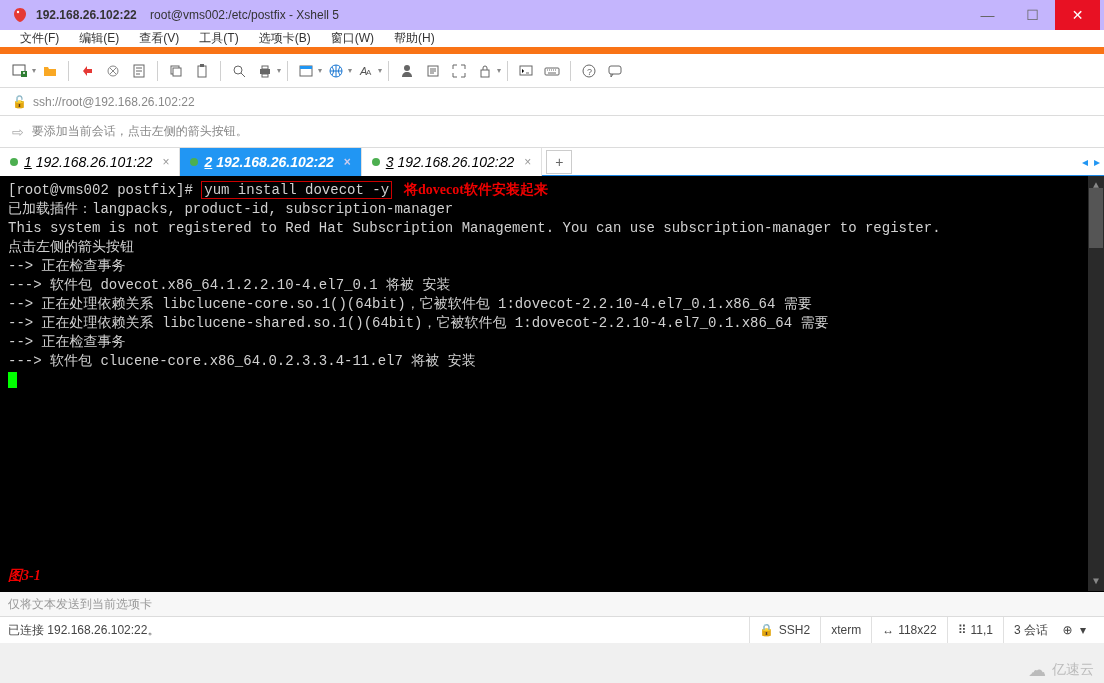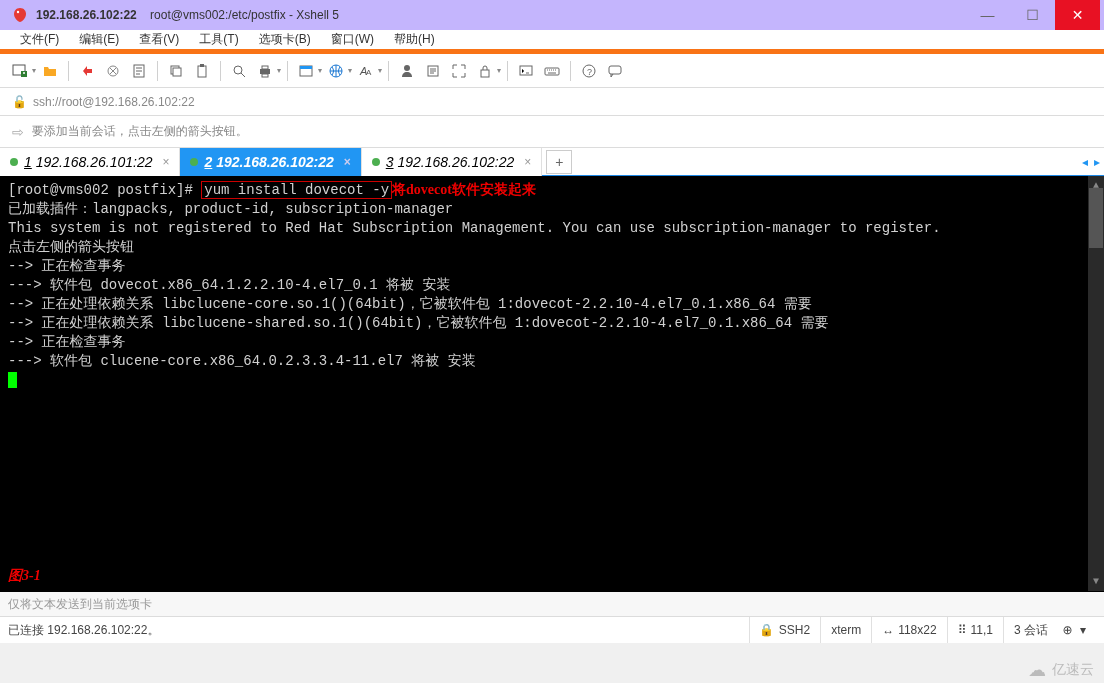--- a/index.html
+++ b/index.html
@@ -5,21 +5,21 @@
 * { margin: 0; padding: 0; box-sizing: border-box; }
 body { font-family: "Microsoft YaHei", Arial, sans-serif; font-size: 12px; background: #f0f0f0; width: 1104px; height: 683px; position: relative; overflow: hidden; }
 .titlebar { height: 30px; background: #c4b5fd; display: flex; align-items: center; padding: 0 4px; }
 .titlebar .app-icon { width: 16px; height: 16px; margin-right: 8px; margin-left: 8px; }
 .titlebar .title-text { flex: 1; font-size: 12px; color: #333; }
 .titlebar .win-controls { display: flex; height: 30px; }
 .titlebar .win-btn { width: 45px; height: 30px; display: flex; align-items: center; justify-content: center; font-size: 14px; }
 .titlebar .win-min { color: #666; }
 .titlebar .win-max { color: #666; }
 .titlebar .win-close { background: #e81123; color: #fff; }
-.menubar { height: 24px; background: #fff; display: flex; align-items: center; padding: 0 12px; gap: 4px; border-bottom: 5px solid #f97316; }
+.menubar { height: 24px; background: #fff; display: flex; align-items: center; padding: 0 12px; gap: 4px; border-bottom: 7px solid #f97316; }
 .menubar .menu-item { padding: 2px 8px; color: #333; cursor: default; }
 .toolbar { height: 34px; background: #fff; display: flex; align-items: center; padding: 0 8px; gap: 2px; border-bottom: 1px solid #dcdcdc; }
 .tool-btn { width: 24px; height: 24px; display: flex; align-items: center; justify-content: center; color: #555; cursor: pointer; border-radius: 2px; }
 .tool-sep { width: 1px; height: 20px; background: #d0d0d0; margin: 0 4px; }
 .tool-drop { font-size: 8px; color: #888; margin-left: -2px; }
 .addressbar { height: 28px; background: #fff; display: flex; align-items: center; padding: 0 12px; border-bottom: 1px solid #dcdcdc; color: #888; font-size: 12px; }
 .addressbar .lock-icon { margin-right: 6px; color: #aaa; }
 .hintbar { height: 32px; background: #fff; display: flex; align-items: center; padding: 0 12px; border-bottom: 1px solid #dcdcdc; color: #888; font-size: 12px; }
 .hintbar .arrow-icon { margin-right: 8px; color: #aaa; font-size: 14px; }
 .tabbar { height: 28px; background: #fff; display: flex; align-items: center; border-bottom: 1px solid #1e88e5; position: relative; }
@@ -28,21 +28,21 @@
 .tab .dot { width: 8px; height: 8px; border-radius: 50%; background: #4caf50; }
 .tab .tab-label { font-size: 14px; font-style: italic; }
 .tab .tab-close { color: #999; font-size: 12px; margin-left: 4px; }
 .tab.active .tab-close { color: #cce; }
 .tab u { text-decoration: underline; }
 .tab-add { width: 26px; height: 24px; display: flex; align-items: center; justify-content: center; border: 1px solid #ccc; margin-left: 4px; font-size: 14px; color: #666; }
 .tab-nav { position: absolute; right: 4px; display: flex; gap: 6px; color: #2196f3; font-size: 12px; }
 .terminal { background: #000; color: #d0d0d0; font-family: "NSimSun","SimSun","Courier New", monospace; font-size: 14px; line-height: 19px; padding: 4px 8px; height: 415px; position: relative; overflow: hidden; }
 .terminal .prompt { color: #d0d0d0; }
 .terminal .cmd-box { border: 1px solid #c00; padding: 0 2px; color: #d0d0d0; }
-.terminal .annot { color: #e00; font-weight: bold; margin-left: 0; font-family: "Microsoft YaHei"; }
+.terminal .annot { color: #e00; font-weight: bold; margin-left: 12px; font-family: "Microsoft YaHei"; }
 .terminal .fig-label { position: absolute; bottom: 6px; left: 8px; color: #e00; font-weight: bold; font-family: "Microsoft YaHei"; font-style: italic; }
 .terminal .cursor { display: inline-block; width: 9px; height: 16px; background: #0f0; vertical-align: middle; }
 .terminal .scrollbar { position: absolute; right: 0; top: 0; width: 16px; height: 100%; background: #2a2a2a; }
 .terminal .scrollbar .thumb { position: absolute; top: 12px; width: 14px; left: 1px; height: 60px; background: #555; }
 .terminal .scrollbar .arr { color: #888; text-align: center; font-size: 10px; position: absolute; width: 100%; }
 .terminal .term-line { white-space: pre; }
 .send-line { height: 26px; background: #f7f7f7; display: flex; align-items: center; padding: 0 8px; border-top: 1px solid #000000; border-bottom: 1px solid #dcdcdc; color: #999; font-size: 12px; }
 .statusbar { height: 26px; background: #fff; display: flex; align-items: center; padding: 0 8px; color: #444; font-size: 12px; }
 .statusbar .status-left { flex: 1; }
 .statusbar .status-item { display: flex; align-items: center; gap: 4px; padding: 0 10px; border-left: 1px solid #e0e0e0; height: 100%; }

